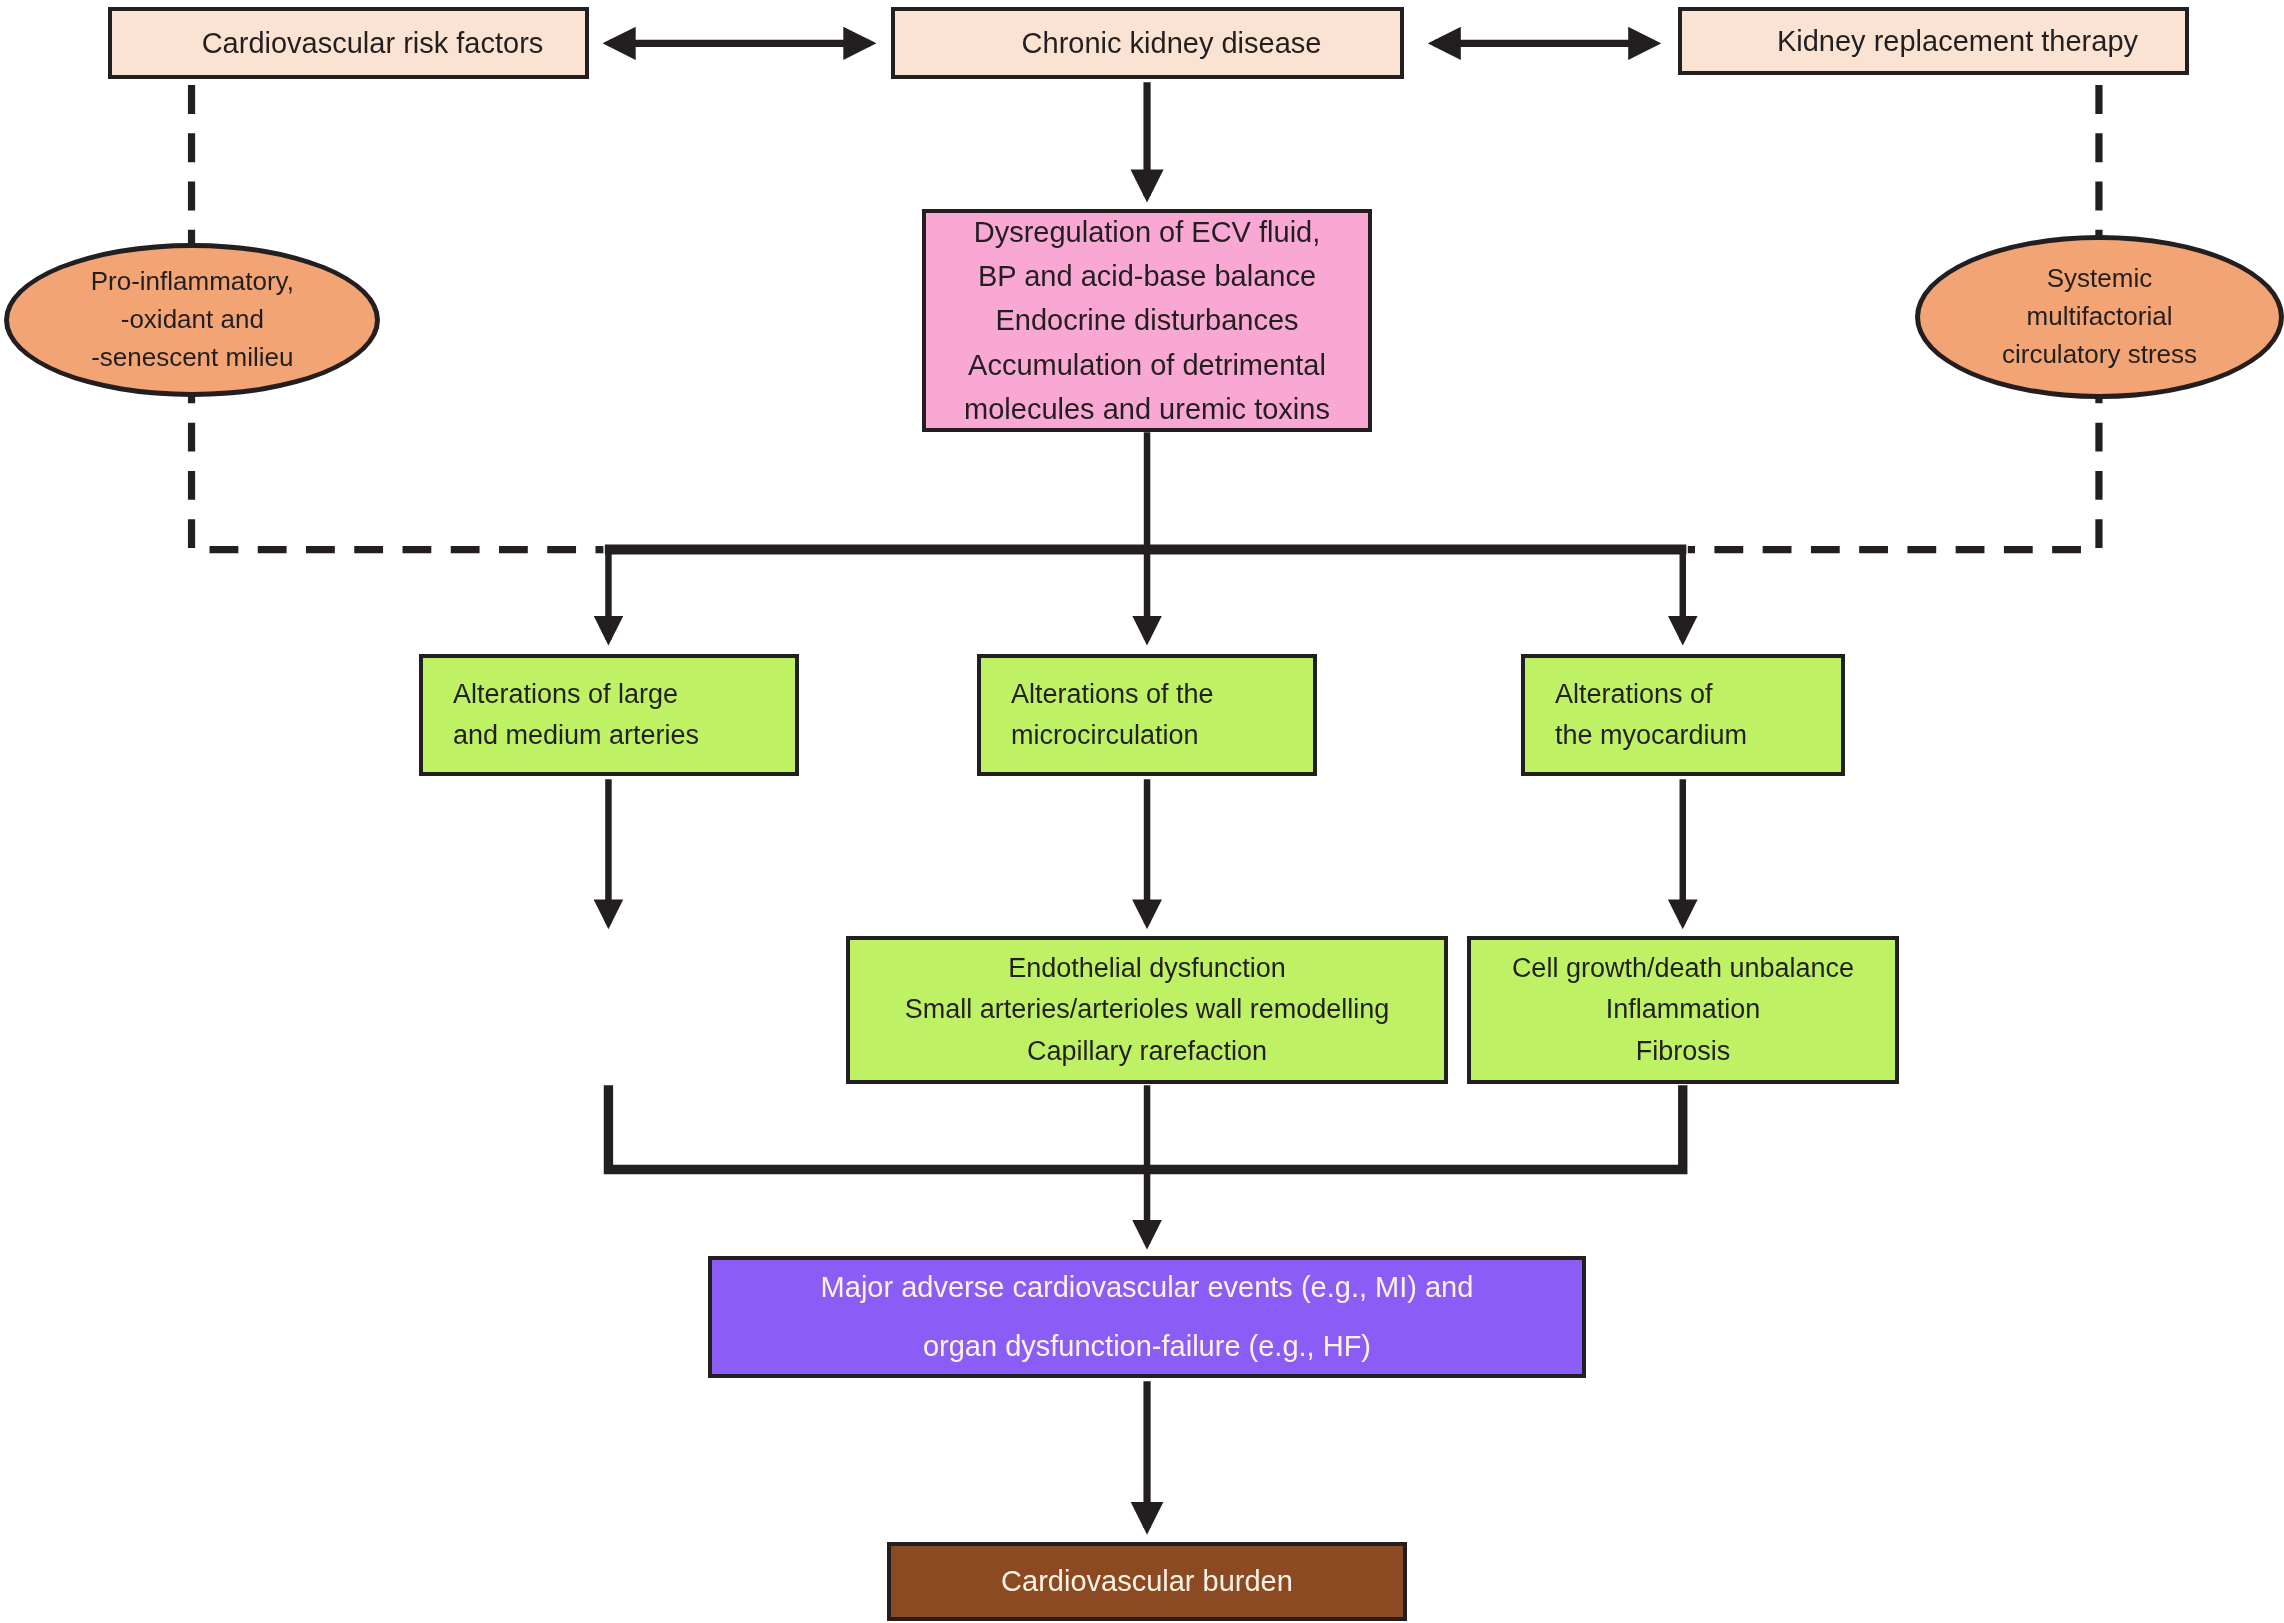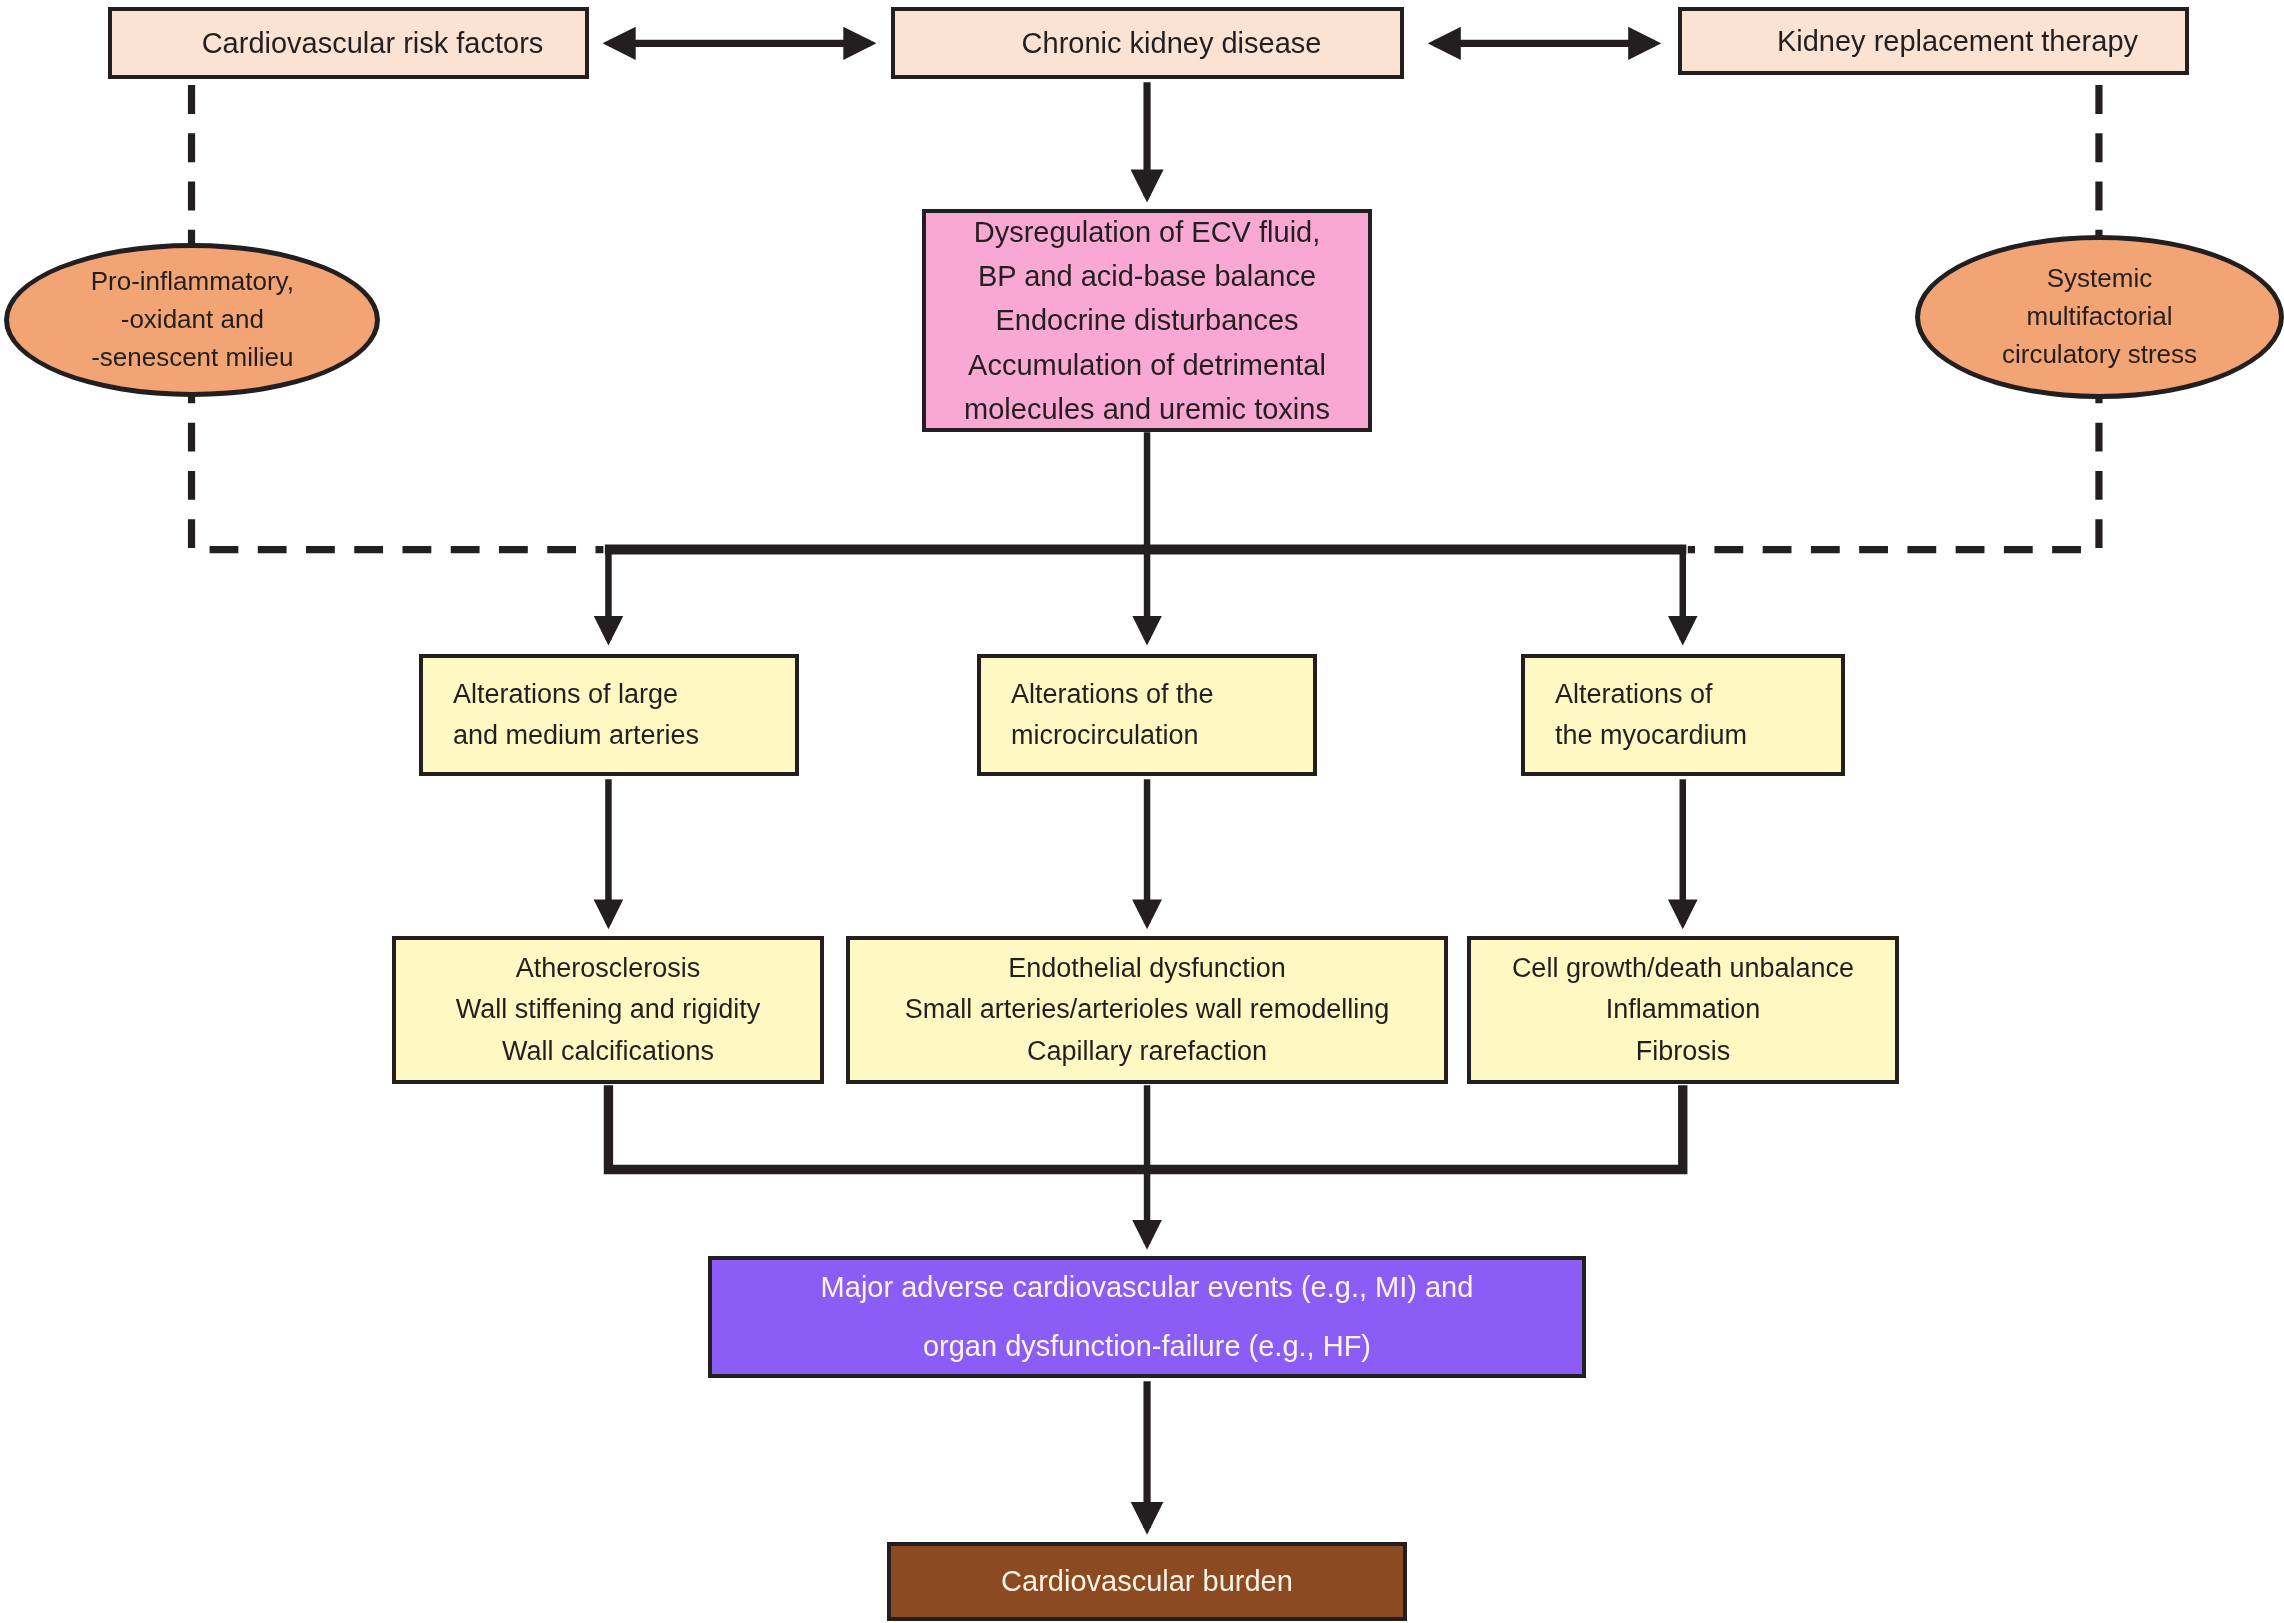--- a/index.html
+++ b/index.html
@@ -3,21 +3,21 @@
 <meta charset="utf-8">
 <style>
   html,body{margin:0;padding:0;background:#ffffff;}
   body{width:2284px;height:1624px;position:relative;font-family:"Liberation Sans", sans-serif;}
   .canvas{position:absolute;left:0;top:0;width:2284px;height:1624px;background:#ffffff;overflow:hidden;}
   .wires{position:absolute;left:0;top:0;z-index:1;}
   .node{position:absolute;z-index:2;box-sizing:border-box;display:flex;align-items:center;justify-content:center;
         text-align:center;white-space:pre-line;color:#231f20;border:4.3px solid #231f20;}
   .cream{background:#fae3d3;}
   .peach{background:#f9a8d4;}
-  .orange{background:#fef9c3;}
+  .orange{background:#bef264;}
   .burnt{background:#8b5cf6;color:#fbf3e6;}
   .brown{background:#8b4a21;color:#fbf3e6;}
   .ellipse{border-radius:50%;border-width:5px;background:#f2a474;}
   .left-align{justify-content:flex-start;text-align:left;}
   .f37{font-size:29px;padding-left:48px;}
   .f36{font-size:26px;line-height:1.45;}
   .f40{font-size:29px;line-height:1.52;}
   .f38{font-size:27px;line-height:1.52;}
   .mace-text{font-size:29px;line-height:2.05;}
   .burden-text{font-size:29px;}
@@ -89,23 +89,20 @@
 Accumulation of detrimental
 molecules and uremic toxins</div>
 
   <div class="node orange altA left-align f38">Alterations of large
 and medium arteries</div>
   <div class="node orange altB left-align f38">Alterations of the
 microcirculation</div>
   <div class="node orange altC left-align f38">Alterations of
 the myocardium</div>
 
-  <div class="node orange detD f38">Atherosclerosis
-Wall stiffening and rigidity
-Wall calcifications</div>
   <div class="node orange detE f38">Endothelial dysfunction
 Small arteries/arterioles wall remodelling
 Capillary rarefaction</div>
   <div class="node orange detF f38">Cell growth/death unbalance
 Inflammation
 Fibrosis</div>
 
   <div class="node burnt mace mace-text">Major adverse cardiovascular events (e.g., MI) and
 organ dysfunction-failure (e.g., HF)</div>
   <div class="node brown burden burden-text">Cardiovascular burden</div>

